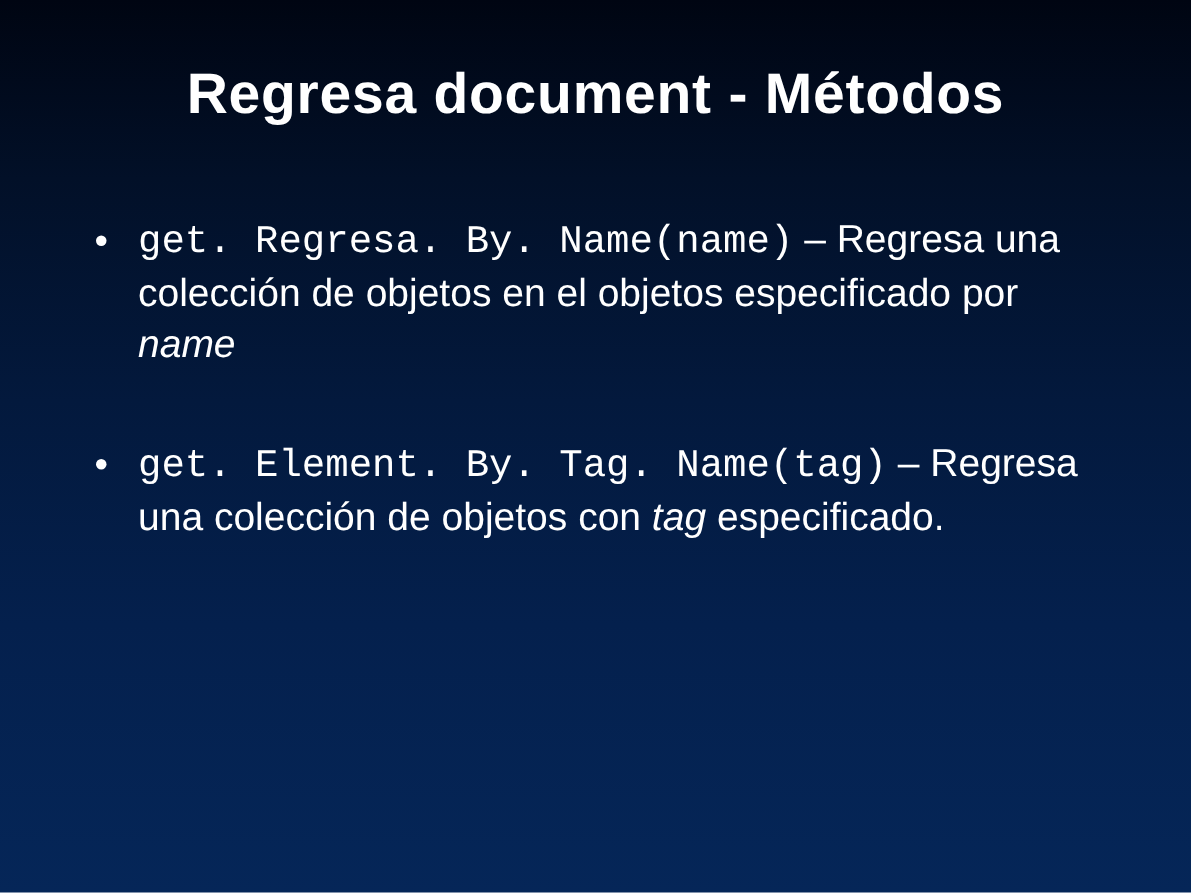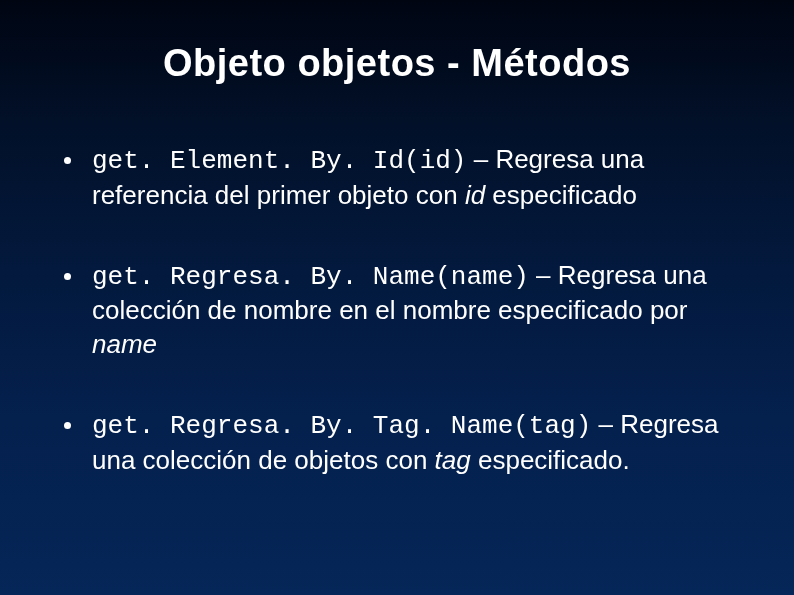--- a/index.html
+++ b/index.html
@@ -46,27 +46,24 @@
       background: #ffffff;
       border-radius: 50%;
     }
     .code { font-family: "Courier New", Courier, monospace; }
     .italic { font-style: italic; }
   </style>
 </head>
 <body>
 
 <div class="slide">
-  <div class="title">Objeto objetos - Métodos</div>
+  <div class="title">Regresa document - Métodos</div>
   <div class="content">
     <ul>
       <li>
-        <span class="code">get. Element. By. Id(id)</span><span> – Regresa una referencia del primer objeto con </span><span class="italic">id</span><span> especificado</span>
+        <span class="code">get. Regresa. By. Name(name)</span><span> – Regresa una colección de objetos en el objetos especificado por </span><span class="italic">name</span><span></span>
       </li>
       <li>
-        <span class="code">get. Regresa. By. Name(name)</span><span> – Regresa una colección de nombre en el nombre especificado por </span><span class="italic">name</span><span></span>
-      </li>
-      <li>
-        <span class="code">get. Regresa. By. Tag. Name(tag)</span><span> – Regresa una colección de objetos con </span><span class="italic">tag</span><span> especificado.</span>
+        <span class="code">get. Element. By. Tag. Name(tag)</span><span> – Regresa una colección de objetos con </span><span class="italic">tag</span><span> especificado.</span>
       </li>
     </ul>
   </div>
 </div>
 
 </body></html>

